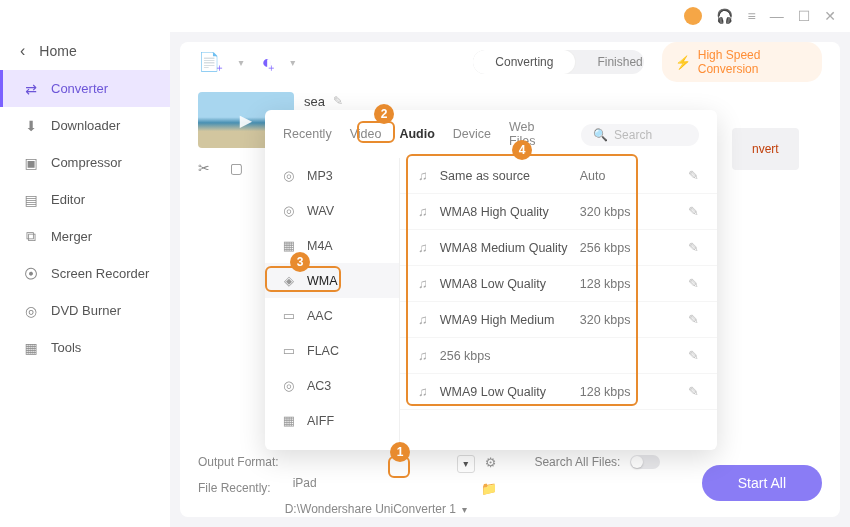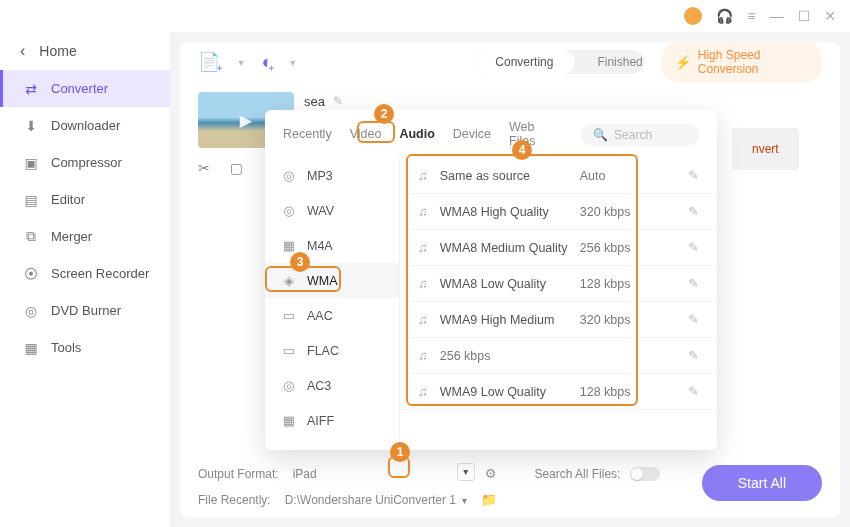--- a/index.html
+++ b/index.html
@@ -38,21 +38,21 @@
 
 .thumbrow { position: absolute; top: 50px; left: 18px; display: flex; align-items: flex-start; gap: 10px; }
 .thumb { width: 96px; height: 56px; background: linear-gradient(180deg,#a8d6ef 45%,#4990b2 55%,#d2c69f 70%); border-radius: 4px; position: relative; }
 .thumb:after { content:"▶"; position:absolute; left:50%; top:50%; transform:translate(-50%,-50%); color:#fff; font-size:16px; opacity:.9; }
 .clipname { font-size: 13px; color: #444; margin-top: 2px; display:flex; gap:8px;}
 .editname { color:#bbb; font-size:12px;}
 .cliptools { position: absolute; top: 118px; left: 18px; display: flex; gap: 20px; color: #888; font-size: 14px; }
 
 
 .bottom { position: absolute; bottom: 10px; left: 18px; right: 18px; }
-.brow { display: flex; align-items: flex-end; gap: 10px; font-size: 12px; color: #888; height: 26px; }
+.brow { display: flex; align-items: flex-start; gap: 10px; font-size: 12px; color: #888; height: 26px; }
 .fieldbox { display:flex; align-items:center; gap:6px; background:#fff; padding:0 4px;margin-top:21px; }
 .start-all { position: absolute; right: 18px; bottom: 16px; background: #8a7cf5; color: #fff; border-radius: 20px; padding: 10px 36px; font-size: 14px; cursor: pointer; }
 
 
 .panel { position: absolute; top: 110px; left: 265px; width: 452px; height: 340px; background: #fff; border-radius: 6px; box-shadow: 0 8px 28px rgba(0,0,0,.14); display: flex; flex-direction: column; z-index: 30; }
 .ptabs { display: flex; align-items: center; padding: 10px 18px 8px; gap: 18px; font-size: 12.5px; color: #888; }
 .ptab { cursor: pointer; padding-bottom: 2px; }
 .ptab.on { color: #333; font-weight: 600; }
 .psearch { margin-left: auto; background: #f5f5f7; border-radius: 14px; padding: 4px 12px; display: flex; align-items: center; gap: 6px; color: #bbb; font-size: 12px; width: 120px; }
 .pbody { flex: 1; display: flex; overflow: hidden; }

